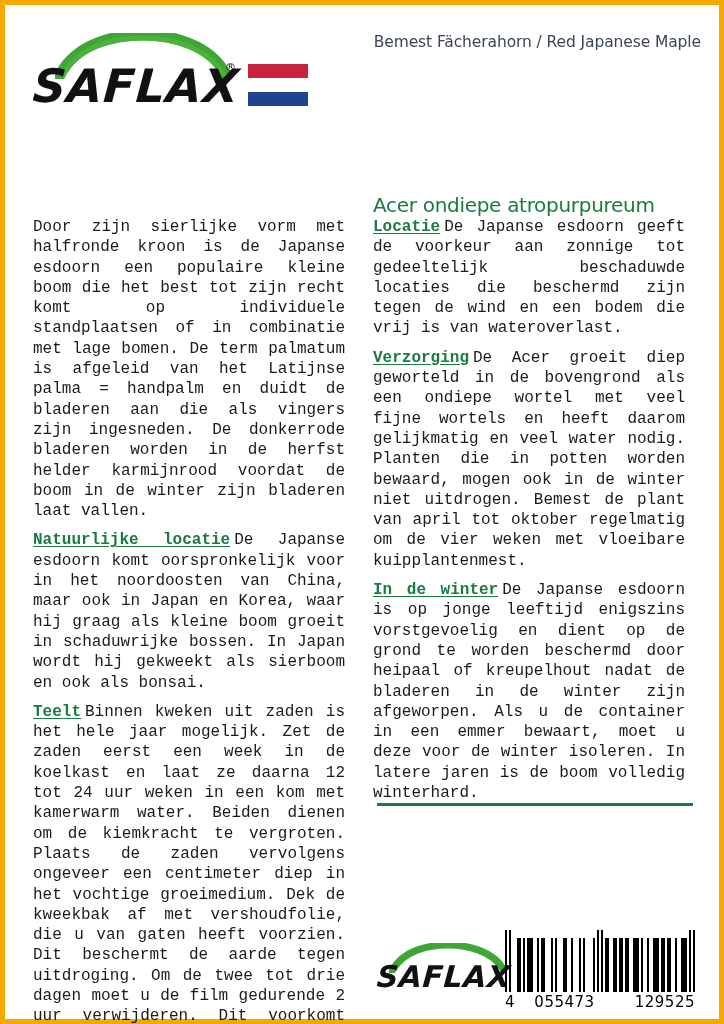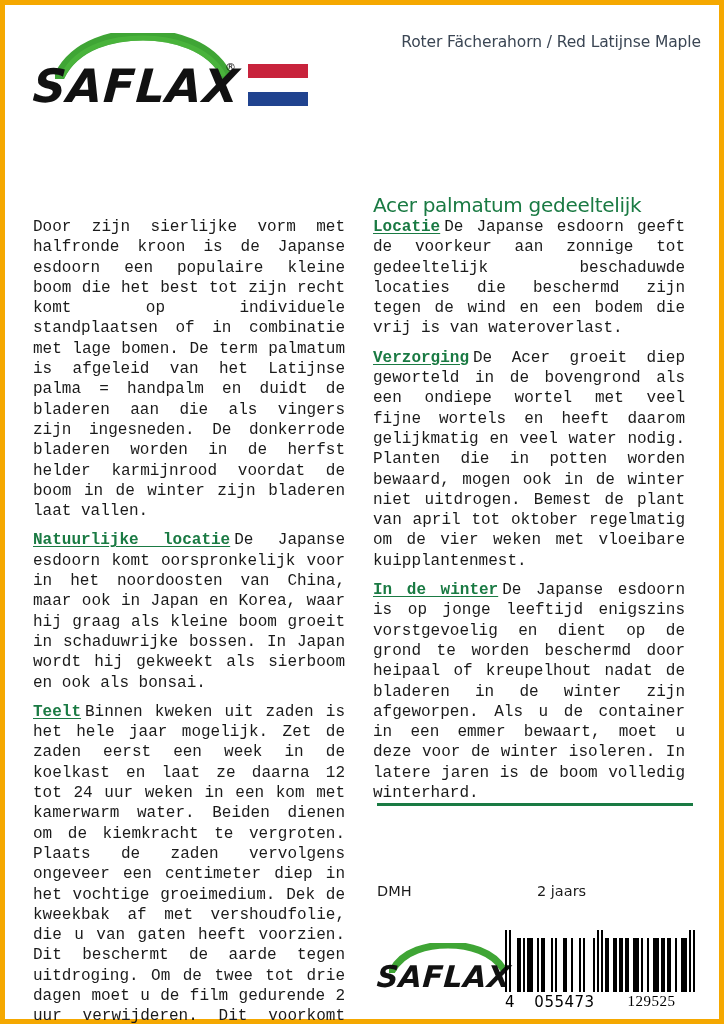--- a/index.html
+++ b/index.html
@@ -179,21 +179,21 @@
   .barcode-digits {
     display: flex;
     font-family: "DejaVu Sans", sans-serif;
     font-size: 15px;
     color: #000;
     margin-top: 1px;
     letter-spacing: 0.5px;
   }
   .bc-lead  { width: 16px; text-align: left; }
   .bc-left  { flex: 1; text-align: center; }
-  .bc-right { flex: 1; text-align: center; font-family: Liberation Serif, serif; }
+  .bc-right { flex: 1; text-align: right; }
 </style>
 </head>
 <body>
 
 <div id="packet">
 
   <div class="header">
 
     <div class="logo-block">
       <div class="logo-arc">
@@ -205,24 +205,24 @@
       <div class="logo-word">SAFLAX</div>
       <div class="logo-reg">®</div>
     </div>
 
     <div class="flag">
       <div class="band red"></div>
       <div class="band white"></div>
       <div class="band blue"></div>
     </div>
 
-    <div class="header-common">Roter Fächerahorn / Red Latijnse Maple</div>
-  </div>
-
-  <div class="title-lat">Acer palmatum gedeeltelijk</div>
+    <div class="header-common">Bemest Fächerahorn / Red Japanese Maple</div>
+  </div>
+
+  <div class="title-lat">Acer ondiepe atropurpureum</div>
 
   <div class="col col-left">
     <p><span>Door zijn sierlijke vorm met halfronde kroon is de Japanse esdoorn een populaire kleine boom die het best tot zijn recht komt op individuele standplaatsen of in combinatie met lage bomen. De term palmatum is afgeleid van het Latijnse palma = handpalm en duidt de bladeren aan die als vingers zijn ingesneden. De donkerrode bladeren worden in de herfst helder karmijnrood voordat de boom in de winter zijn bladeren laat vallen.</span></p>
 
     <p>
       <span class="sec-head">Natuurlijke locatie</span><span>De Japanse esdoorn komt oorspronkelijk voor in het noordoosten van China, maar ook in Japan en Korea, waar hij graag als kleine boom groeit in schaduwrijke bossen. In Japan wordt hij gekweekt als sierboom en ook als bonsai.</span>
     </p>
 
     <p>
       <span class="sec-head">Teelt</span><span>Binnen kweken uit zaden is het hele jaar mogelijk. Zet de zaden eerst een week in de koelkast en laat ze daarna 12 tot 24 uur weken in een kom met kamerwarm water. Beiden dienen om de kiemkracht te vergroten. Plaats de zaden vervolgens ongeveer een centimeter diep in het vochtige groeimedium. Dek de kweekbak af met vershoudfolie, die u van gaten heeft voorzien. Dit beschermt de aarde tegen uitdroging. Om de twee tot drie dagen moet u de film gedurende 2 uur verwijderen. Dit voorkomt schimmelvorming op de teeltgrond. Zet de kweekbak op een lichte en warme plaats met een temperatuur tussen de 17 ° en 23 ° Celsius en houd het substraat vochtig, maar niet nat. De eerste zaailingen verschijnen na vier tot tien weken.</span>
@@ -239,24 +239,20 @@
     </p>
 
     <p>
       <span class="sec-head">In de winter</span><span>De Japanse esdoorn is op jonge leeftijd enigszins vorstgevoelig en dient op de grond te worden beschermd door heipaal of kreupelhout nadat de bladeren in de winter zijn afgeworpen. Als u de container in een emmer bewaart, moet u deze voor de winter isoleren. In latere jaren is de boom volledig winterhard.</span>
     </p>
   </div>
 
   <div class="rule"></div>
 
   <div class="meta">
-    <div class="meta-row">
-      <div class="meta-key">DMH</div>
-      <div class="meta-val">2 jaars</div>
-    </div>
   </div>
 
   <div class="footer-logo">
     <div class="fl-arc">
       <svg width="118" height="30" viewBox="0 0 118 30">
         <path d="M3 28 C 14 7, 40 2, 59 2 C 79 2, 104 8, 115 27" stroke="#3FA535" stroke-width="7" fill="none" stroke-linecap="round"></path>
       </svg>
     </div>
     <div class="fl-word">SAFLAX</div>
   </div>

